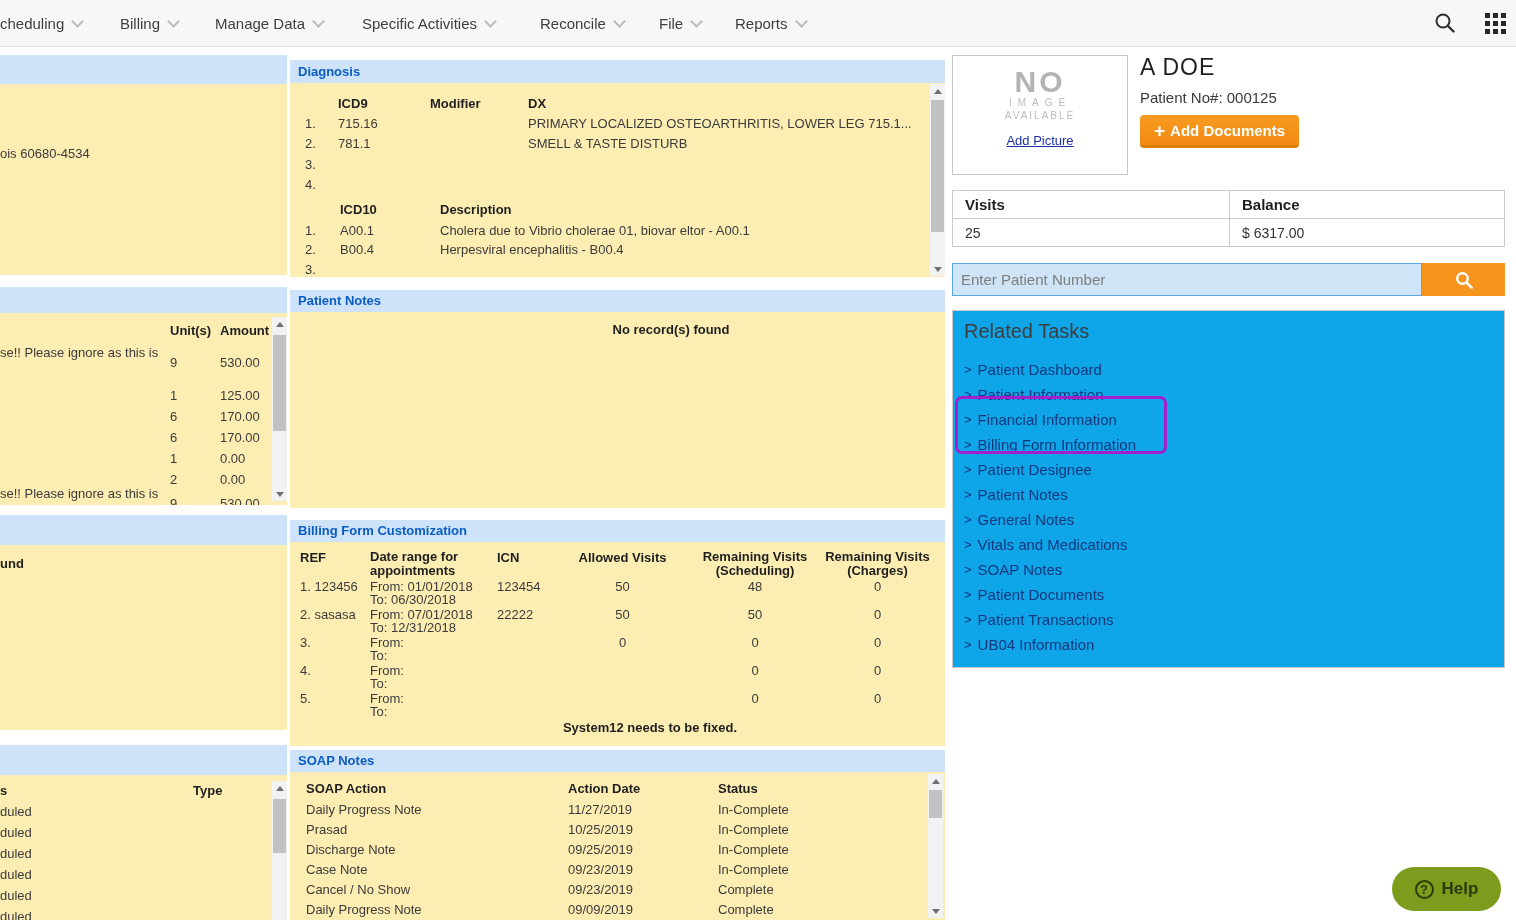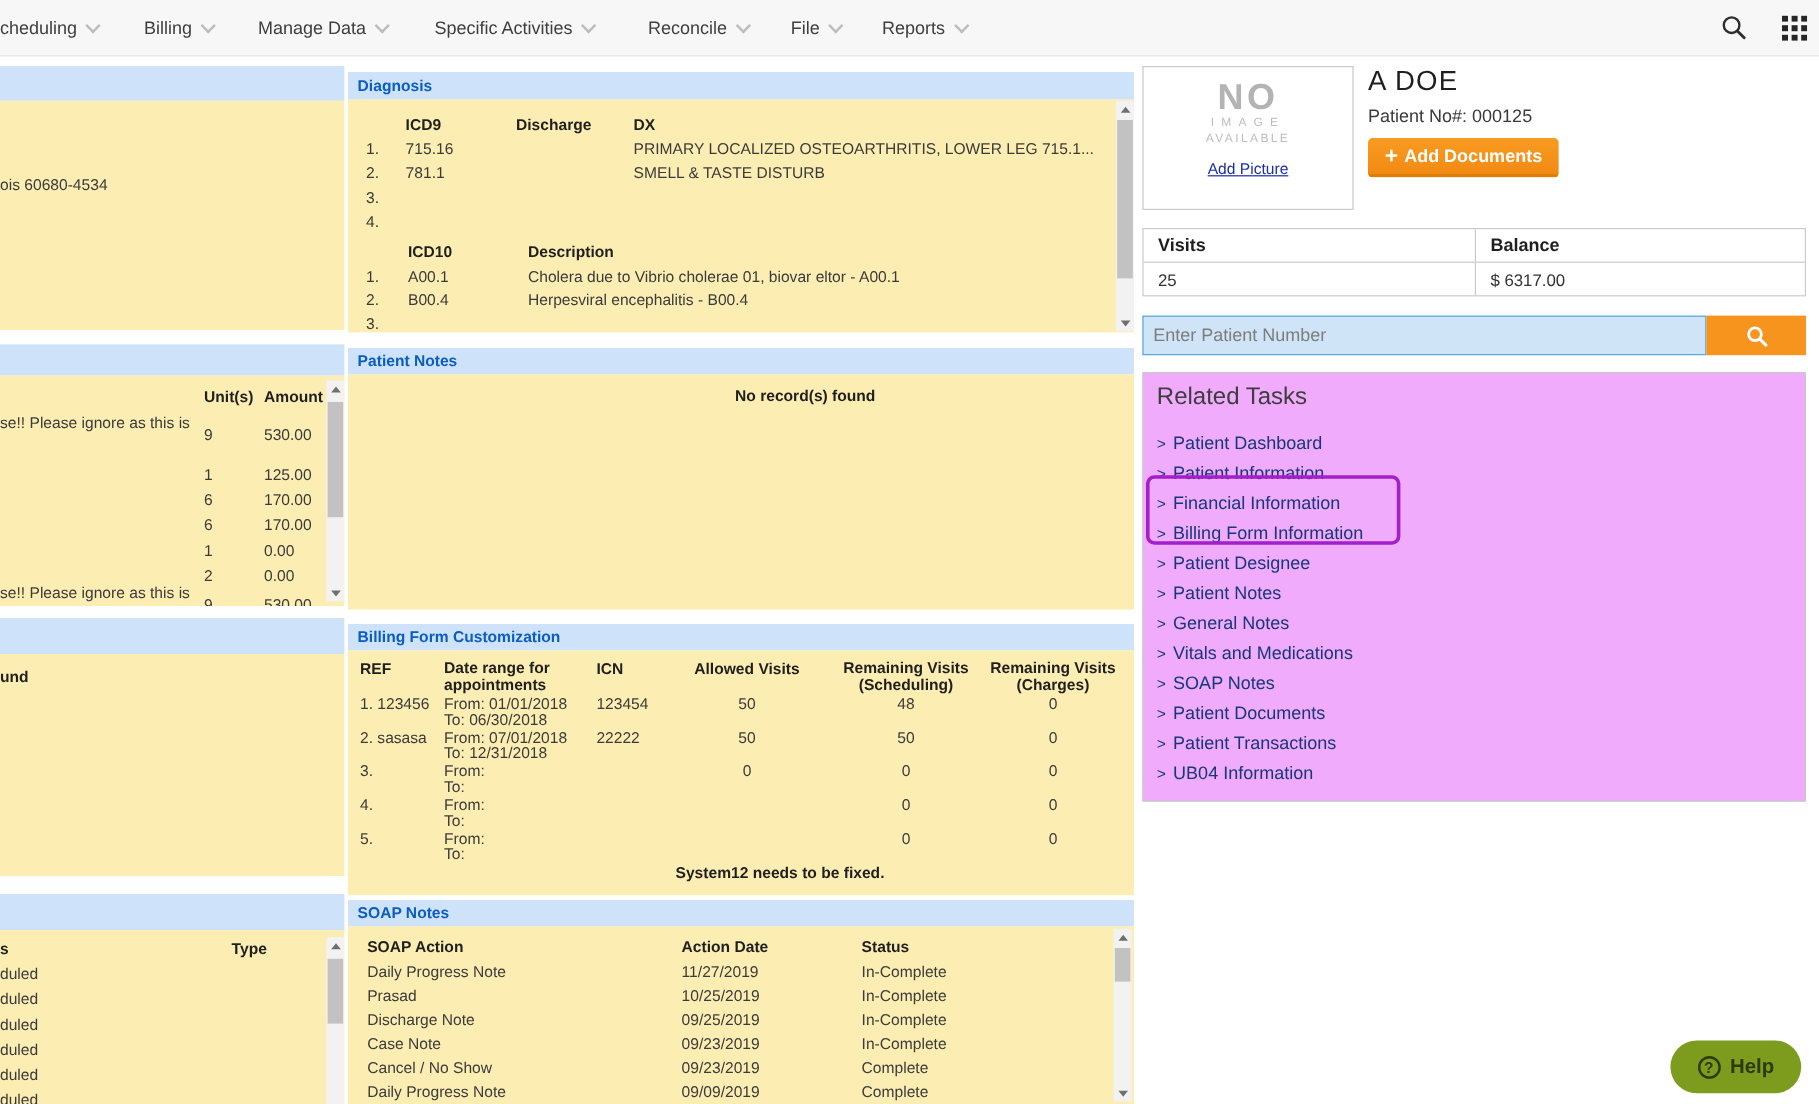--- a/index.html
+++ b/index.html
@@ -38,21 +38,21 @@
   .add-docs .plus{font-size:19px;font-weight:bold;line-height:1;}
   .vb-table{position:absolute;left:952px;top:190px;width:553px;height:57px;border:1px solid #cbcbcb;box-sizing:border-box;background:#fff;}
   .vb-cell{position:absolute;height:28px;display:flex;align-items:center;padding-left:12px;box-sizing:border-box;font-size:14px;color:#333;}
   .vb-h{font-weight:bold;font-size:15px;color:#1f1f1f;border-bottom:1px solid #cbcbcb;}
   .vb-right{border-left:1px solid #cbcbcb;}
   .search-row{position:absolute;left:952px;top:263px;height:33px;display:flex;}
   .search-input{width:470px;height:33px;box-sizing:border-box;background:#cfe5f7;border:1px solid #58a7e0;
                 padding:0 8px;font-size:15px;color:#555;font-family:"Liberation Sans",sans-serif;outline:none;}
   .search-input::placeholder{color:#7d7d7d;}
   .search-btn{width:83px;height:33px;background:#f7941e;border:0;display:flex;align-items:center;justify-content:center;cursor:pointer;}
-  .tasks-panel{position:absolute;left:952px;top:310px;width:553px;height:358px;background:#f0abfc;border:1px solid #c9c9c9;box-sizing:border-box;}
+  .tasks-panel{position:absolute;left:952px;top:310px;width:553px;height:358px;background:#0ea5e9;border:1px solid #c9c9c9;box-sizing:border-box;}
   .tasks-title{position:absolute;left:11px;top:9px;font-size:20px;color:#3d3d3d;}
   .task-link{position:absolute;left:11px;display:flex;align-items:center;gap:6px;font-size:15px;color:#16377c;cursor:pointer;white-space:nowrap;}
   .task-link .gt{font-size:13px;text-decoration:none;color:#16377c;}
   .task-link .lbl{}
   .purple-box{position:absolute;left:955px;top:396px;width:206px;height:52px;border:3px solid #a21fca;border-radius:7px;z-index:6;pointer-events:none;}
   .help-btn{position:absolute;left:1392px;top:867px;width:109px;height:44px;border-radius:22px;background:#7d9c1d;border:0;
             display:flex;align-items:center;justify-content:center;gap:8px;cursor:pointer;}
   .q-circle{width:19px;height:19px;border:2px solid #2d3a0a;border-radius:50%;display:flex;align-items:center;justify-content:center;
             font-size:13px;font-weight:bold;color:#2d3a0a;box-sizing:border-box;}
   .help-lbl{font-size:17px;font-weight:bold;color:#2d3a0a;}
@@ -173,21 +173,21 @@
         </div>
       <div class="sb-thumb" style="top:18px;height:54px"></div>
     </div>
   </div>
 
   <div class="blue-hdr" style="left:290px;top:60px;width:655px;height:23px">
     <span class="hdr-title">Diagnosis</span>
   </div>
   <div class="yellow" style="left:290px;top:83px;width:655px;height:194px">
     <span class="t b" style="left:48px;top:13px">ICD9</span>
-    <span class="t b" style="left:140px;top:13px">Discharge</span>
+    <span class="t b" style="left:140px;top:13px">Modifier</span>
     <span class="t b" style="left:238px;top:13px">DX</span>
     <div>
       <span class="t" style="left:15px;top:33px">1.</span>
       <span class="t" style="left:48px;top:33px">715.16</span>
       <span class="t" style="left:238px;top:33px">PRIMARY LOCALIZED OSTEOARTHRITIS, LOWER LEG 715.1...</span>
       <span class="t" style="left:15px;top:53px">2.</span>
       <span class="t" style="left:48px;top:53px">781.1</span>
       <span class="t" style="left:238px;top:53px">SMELL &amp; TASTE DISTURB</span>
       <span class="t" style="left:15px;top:74px">3.</span>
       <span class="t" style="left:15px;top:94px">4.</span>

